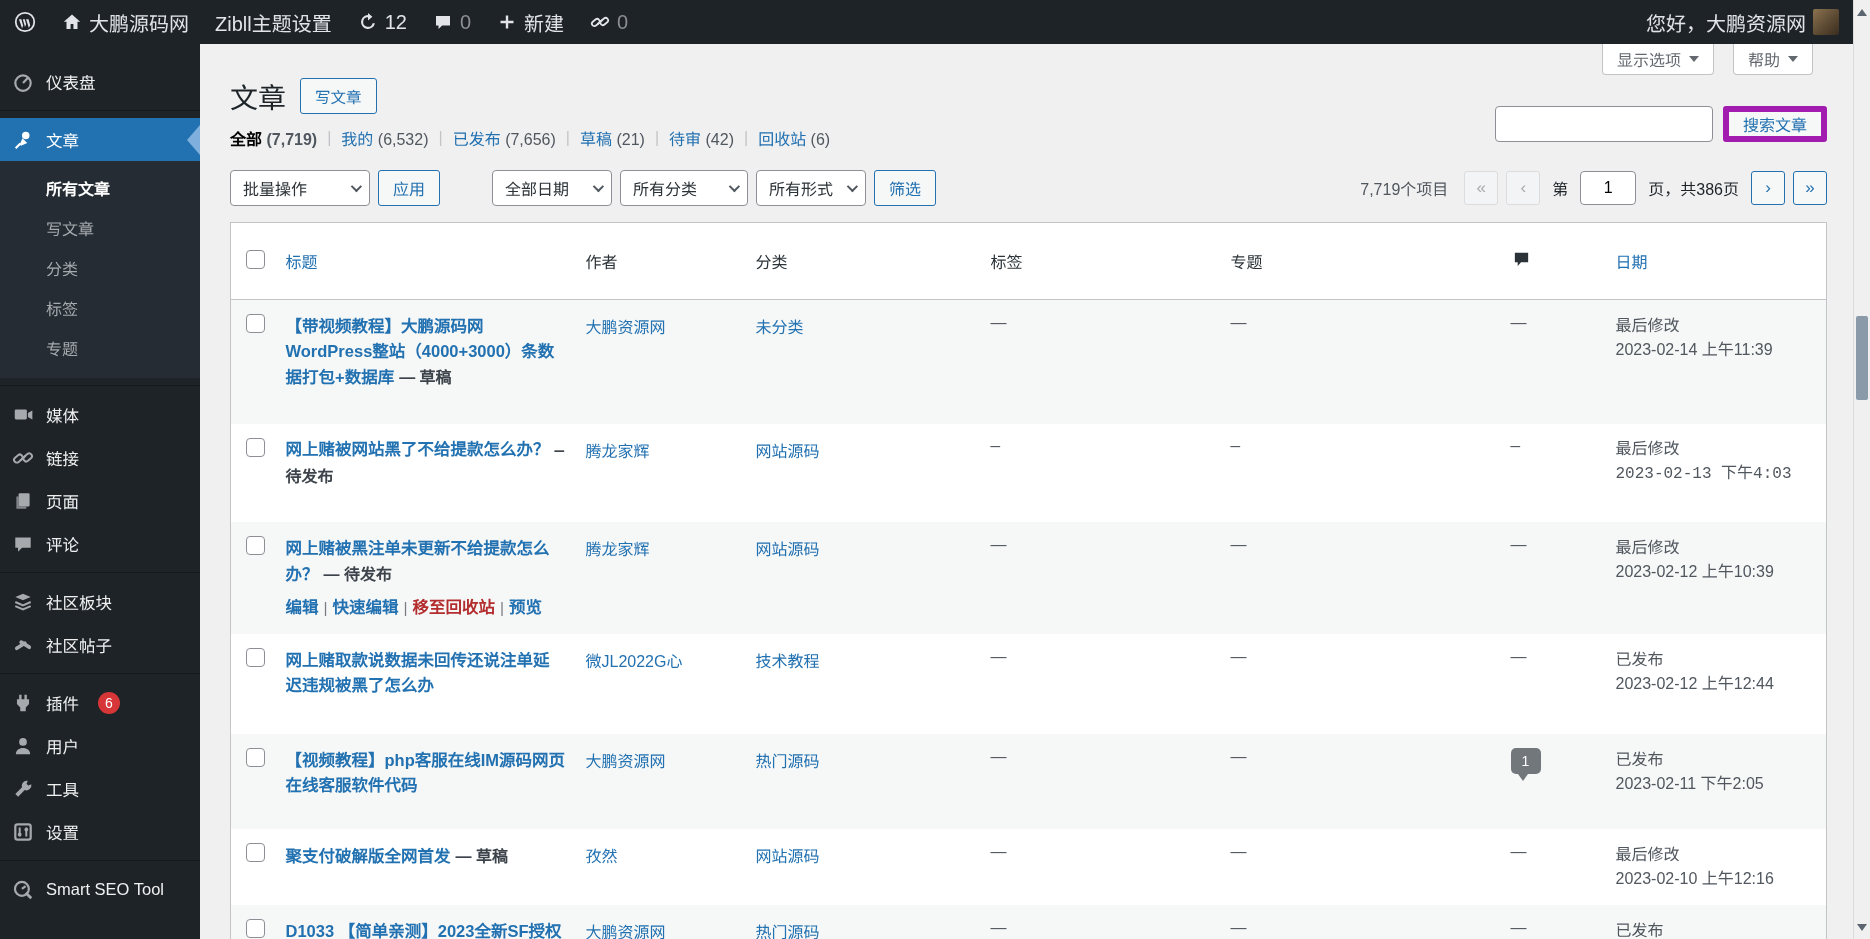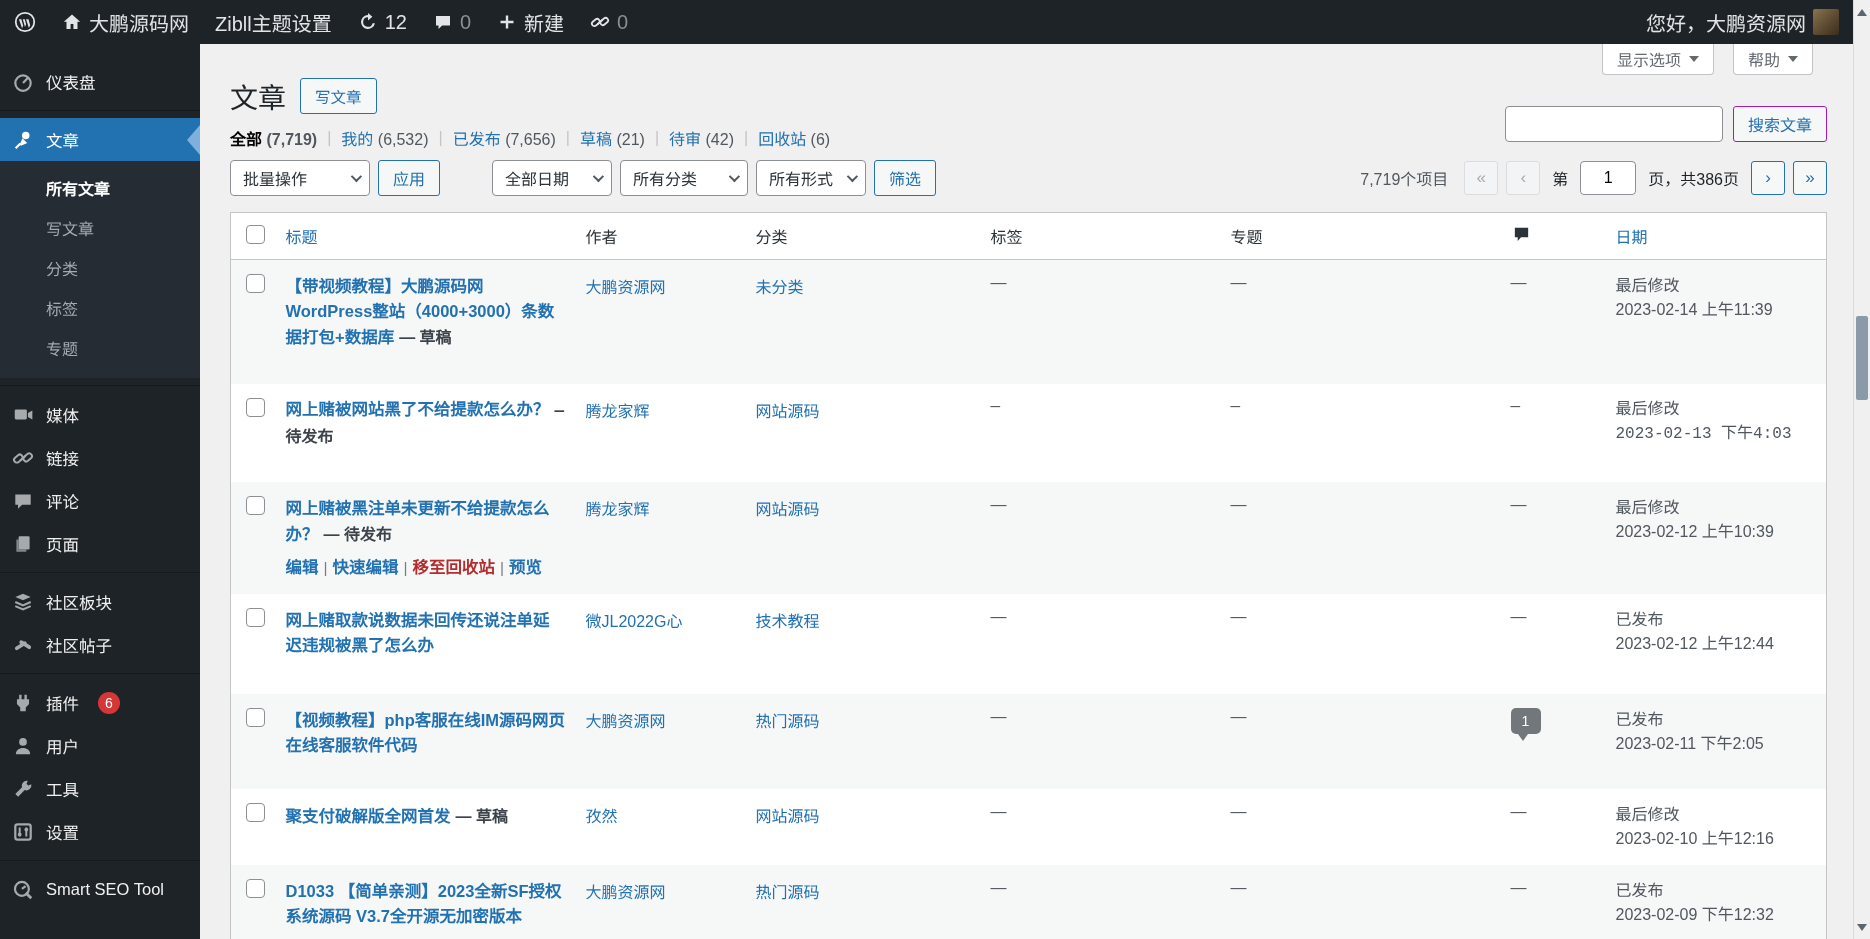--- a/index.html
+++ b/index.html
@@ -66,29 +66,29 @@
 
   .title-row { padding-top:24px; height:80px; display:flex; align-items:center; }
   .page-title { font-size:28px; font-weight:400; color:#1d2327; margin:0; }
   .add-new-btn {
     margin-left:14px; background:#f6f7f7; border:1px solid #2271b1; color:#2271b1;
     border-radius:3px; font-size:15.5px; padding:6px 14px; cursor:pointer;
   }
 
   .search-box { position:absolute; top:62px; right:26px; display:flex; gap:10px; }
   .search-input { width:218px; height:36px; border:1px solid #8c8f94; border-radius:4px; background:#fff; padding:0 8px; font-size:16px; }
-  .search-btn { height:36px; background:#f6f7f7; border:1px solid #a21caf; color:#2271b1; border-radius:3px; font-size:16px; padding:0 14px; cursor:pointer; }
+  .search-btn { height:36px; background:#f6f7f7; border:6px solid #a21caf; color:#2271b1; border-radius:3px; font-size:16px; padding:0 14px; cursor:pointer; }
 
   .subsubsub { margin:2px 0 0; display:flex; align-items:center; flex-wrap:wrap; font-size:16px; }
   .status-link { color:#2271b1; cursor:pointer; }
   .status-link .cnt { color:#50575e; }
   .status-link.current { color:#000; font-weight:700; }
   .status-sep { color:#c3c4c7; margin:0 10px; }
 
-  .tablenav { margin-top:10px; display:flex; align-items:center; gap:8px; }
+  .tablenav { margin-top:20px; display:flex; align-items:center; gap:8px; }
   .fake-select {
     height:36px; background:#fff; border:1px solid #8c8f94; border-radius:4px;
     display:flex; align-items:center; justify-content:space-between; gap:10px;
     padding:0 10px 0 12px; font-size:16px; color:#2c3338; cursor:pointer;
   }
   .chev { width:8px; height:8px; border-right:2px solid #50575e; border-bottom:2px solid #50575e; transform:rotate(45deg) translateY(-2px); }
   .button-secondary {
     height:36px; background:#f6f7f7; border:1px solid #2271b1; color:#2271b1;
     border-radius:3px; font-size:16px; padding:0 14px; cursor:pointer;
   }
@@ -103,21 +103,21 @@
   .page-btn.disabled { background:#f3f4f5; border:1px solid #dcdcde; color:#a7aaad; }
   .page-btn.enabled { background:#f6f7f7; border:1px solid #2271b1; color:#2271b1; cursor:pointer; }
   .paging-label { color:#1d2327; margin:0 4px; }
   .paging-input { width:56px; height:34px; text-align:center; border:1px solid #8c8f94; border-radius:4px; font-size:16px; background:#fff; }
 
   
   .posts-table-wrap { margin-top:16px; }
   table.posts { width:100%; border-collapse:collapse; background:#fff; border:1px solid #c3c4c7; table-layout:fixed; }
   thead th {
     text-align:left; font-weight:400; font-size:16px; color:#2c3338;
-    padding:11px 10px; border-bottom:1px solid #c3c4c7; vertical-align:middle;
+    padding:26px 10px; border-bottom:1px solid #c3c4c7; vertical-align:middle;
   }
   th.sortable { color:#2271b1; cursor:pointer; }
   td { vertical-align:top; padding:14px 10px; font-size:16px; }
   tr.alt td { background:#f6f7f7; }
   .cb-cell { padding-left:15px !important; }
   .cb { width:19px; height:19px; border:1px solid #8c8f94; border-radius:4px; background:#fff; cursor:pointer; }
   .row-title a { color:#2271b1; font-weight:700; font-size:16.5px; line-height:25px; }
   .post-state { color:#3c434a; font-weight:700; font-size:16px; margin-left:5px; }
   .cell-link { color:#2271b1; }
   .dash { color:#50575e; }
@@ -241,30 +241,30 @@
       <g fill="none" stroke="currentColor" stroke-width="1.8">
         <rect x="1.5" y="8" width="8.5" height="5" rx="2.5" transform="rotate(-40 5.75 10.5)"></rect>
         <rect x="10" y="7" width="8.5" height="5" rx="2.5" transform="rotate(-40 14.25 9.5)"></rect>
         <path d="M7.5 12.3l5-4.4"></path>
       </g>
     </svg>
     <span>链接</span>
   </div>
   <div class="menu-item">
     <svg class="mi-icon" viewBox="0 0 20 20">
-      <path d="M3 4h14v9.5H9.2L5.5 17v-3.5H3z" fill="currentColor"></path>
-    </svg>
-    <span>评论</span>
-  </div>
-  <div class="menu-item">
-    <svg class="mi-icon" viewBox="0 0 20 20">
       <rect x="6" y="3" width="10" height="12" rx="1" fill="currentColor"></rect>
       <path d="M4 6v11h9v-2H6V6z" fill="currentColor" opacity="0.75"></path>
     </svg>
     <span>页面</span>
+  </div>
+  <div class="menu-item">
+    <svg class="mi-icon" viewBox="0 0 20 20">
+      <path d="M3 4h14v9.5H9.2L5.5 17v-3.5H3z" fill="currentColor"></path>
+    </svg>
+    <span>评论</span>
   </div>
   <div class="menu-sep"></div>
   <div class="menu-item">
     <svg class="mi-icon" viewBox="0 0 20 20">
       <path d="M10 2.5l7 3-7 3-7-3z" fill="currentColor"></path>
       <path d="M3 10l7 3 7-3M3 13.7l7 3 7-3" fill="none" stroke="currentColor" stroke-width="1.8"></path>
     </svg>
     <span>社区板块</span>
   </div>
   <div class="menu-item">

